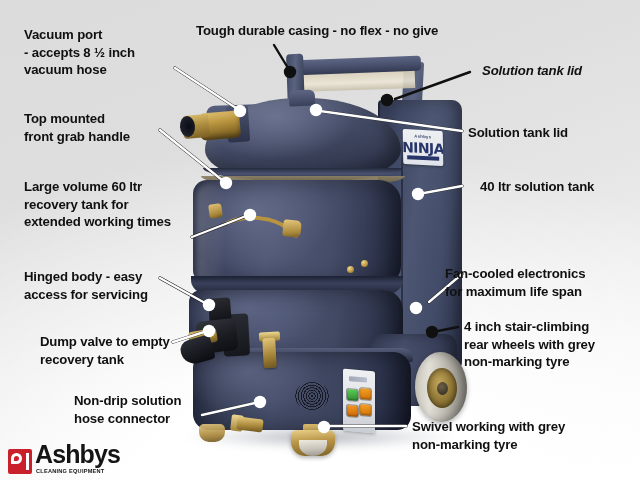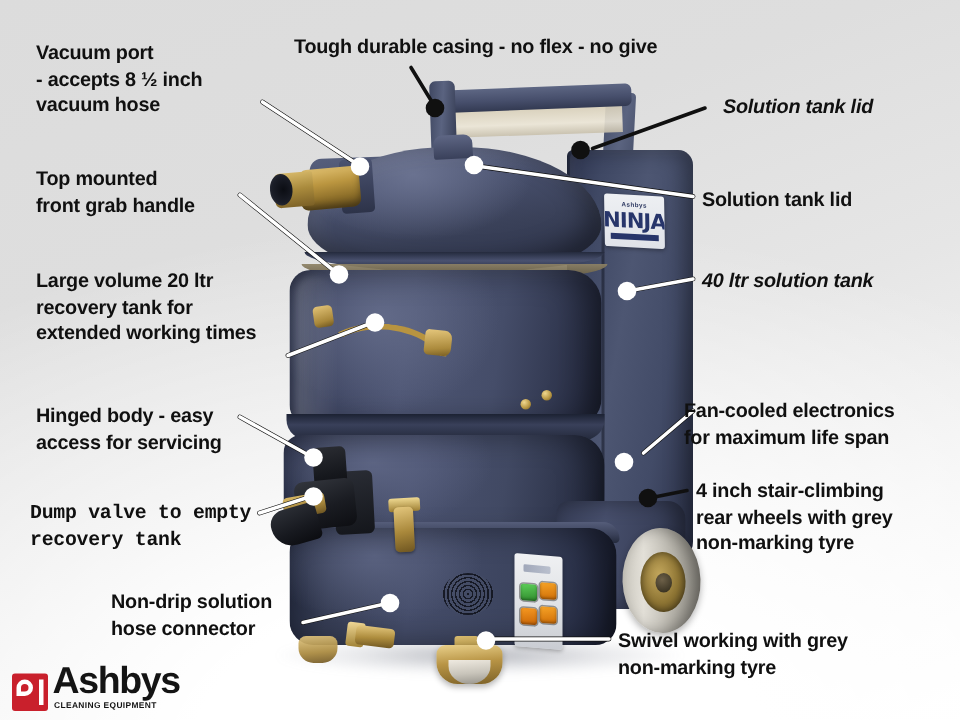--- a/index.html
+++ b/index.html
@@ -641,29 +641,29 @@
 
   <div id="callout-layer">
       <div class="callout left" style="left: 24px; top: 26px;">Vacuum port
 - accepts 8 ½ inch
  vacuum hose</div>
       <div class="callout left" style="left: 196px; top: 22px;">Tough durable casing - no flex - no give</div>
       <div class="callout right" style="left: 482px; top: 62px; font-style: italic;">Solution tank lid</div>
       <div class="callout left" style="left: 24px; top: 110px;">Top mounted
 front grab handle</div>
       <div class="callout right" style="left: 468px; top: 124px;">Solution tank lid</div>
-      <div class="callout left" style="left: 24px; top: 178px;">Large volume 20 ltr
+      <div class="callout left" style="left: 24px; top: 178px;">Large volume 60 ltr
 recovery tank for
 extended working times</div>
-      <div class="callout right" style="left: 468px; top: 178px; font-style: italic;">40 ltr solution tank</div>
+      <div class="callout right" style="left: 480px; top: 178px;">40 ltr solution tank</div>
       <div class="callout left" style="left: 24px; top: 268px;">Hinged body - easy
 access for servicing</div>
-      <div class="callout right" style="left: 456px; top: 265px;">Fan-cooled electronics
+      <div class="callout right" style="left: 445px; top: 265px;">Fan-cooled electronics
 for maximum life span</div>
-      <div class="callout left" style="left: 20px; top: 333px; font-family: Liberation Mono, monospace;">Dump valve to empty
+      <div class="callout left" style="left: 40px; top: 333px;">Dump valve to empty
 recovery tank</div>
       <div class="callout right" style="left: 464px; top: 318px;">4 inch stair-climbing
 rear wheels with grey
 non-marking tyre</div>
       <div class="callout left" style="left: 74px; top: 392px;">Non-drip solution
 hose connector</div>
       <div class="callout right" style="left: 412px; top: 418px;">Swivel working with grey
 non-marking tyre</div>
     </div>
 

